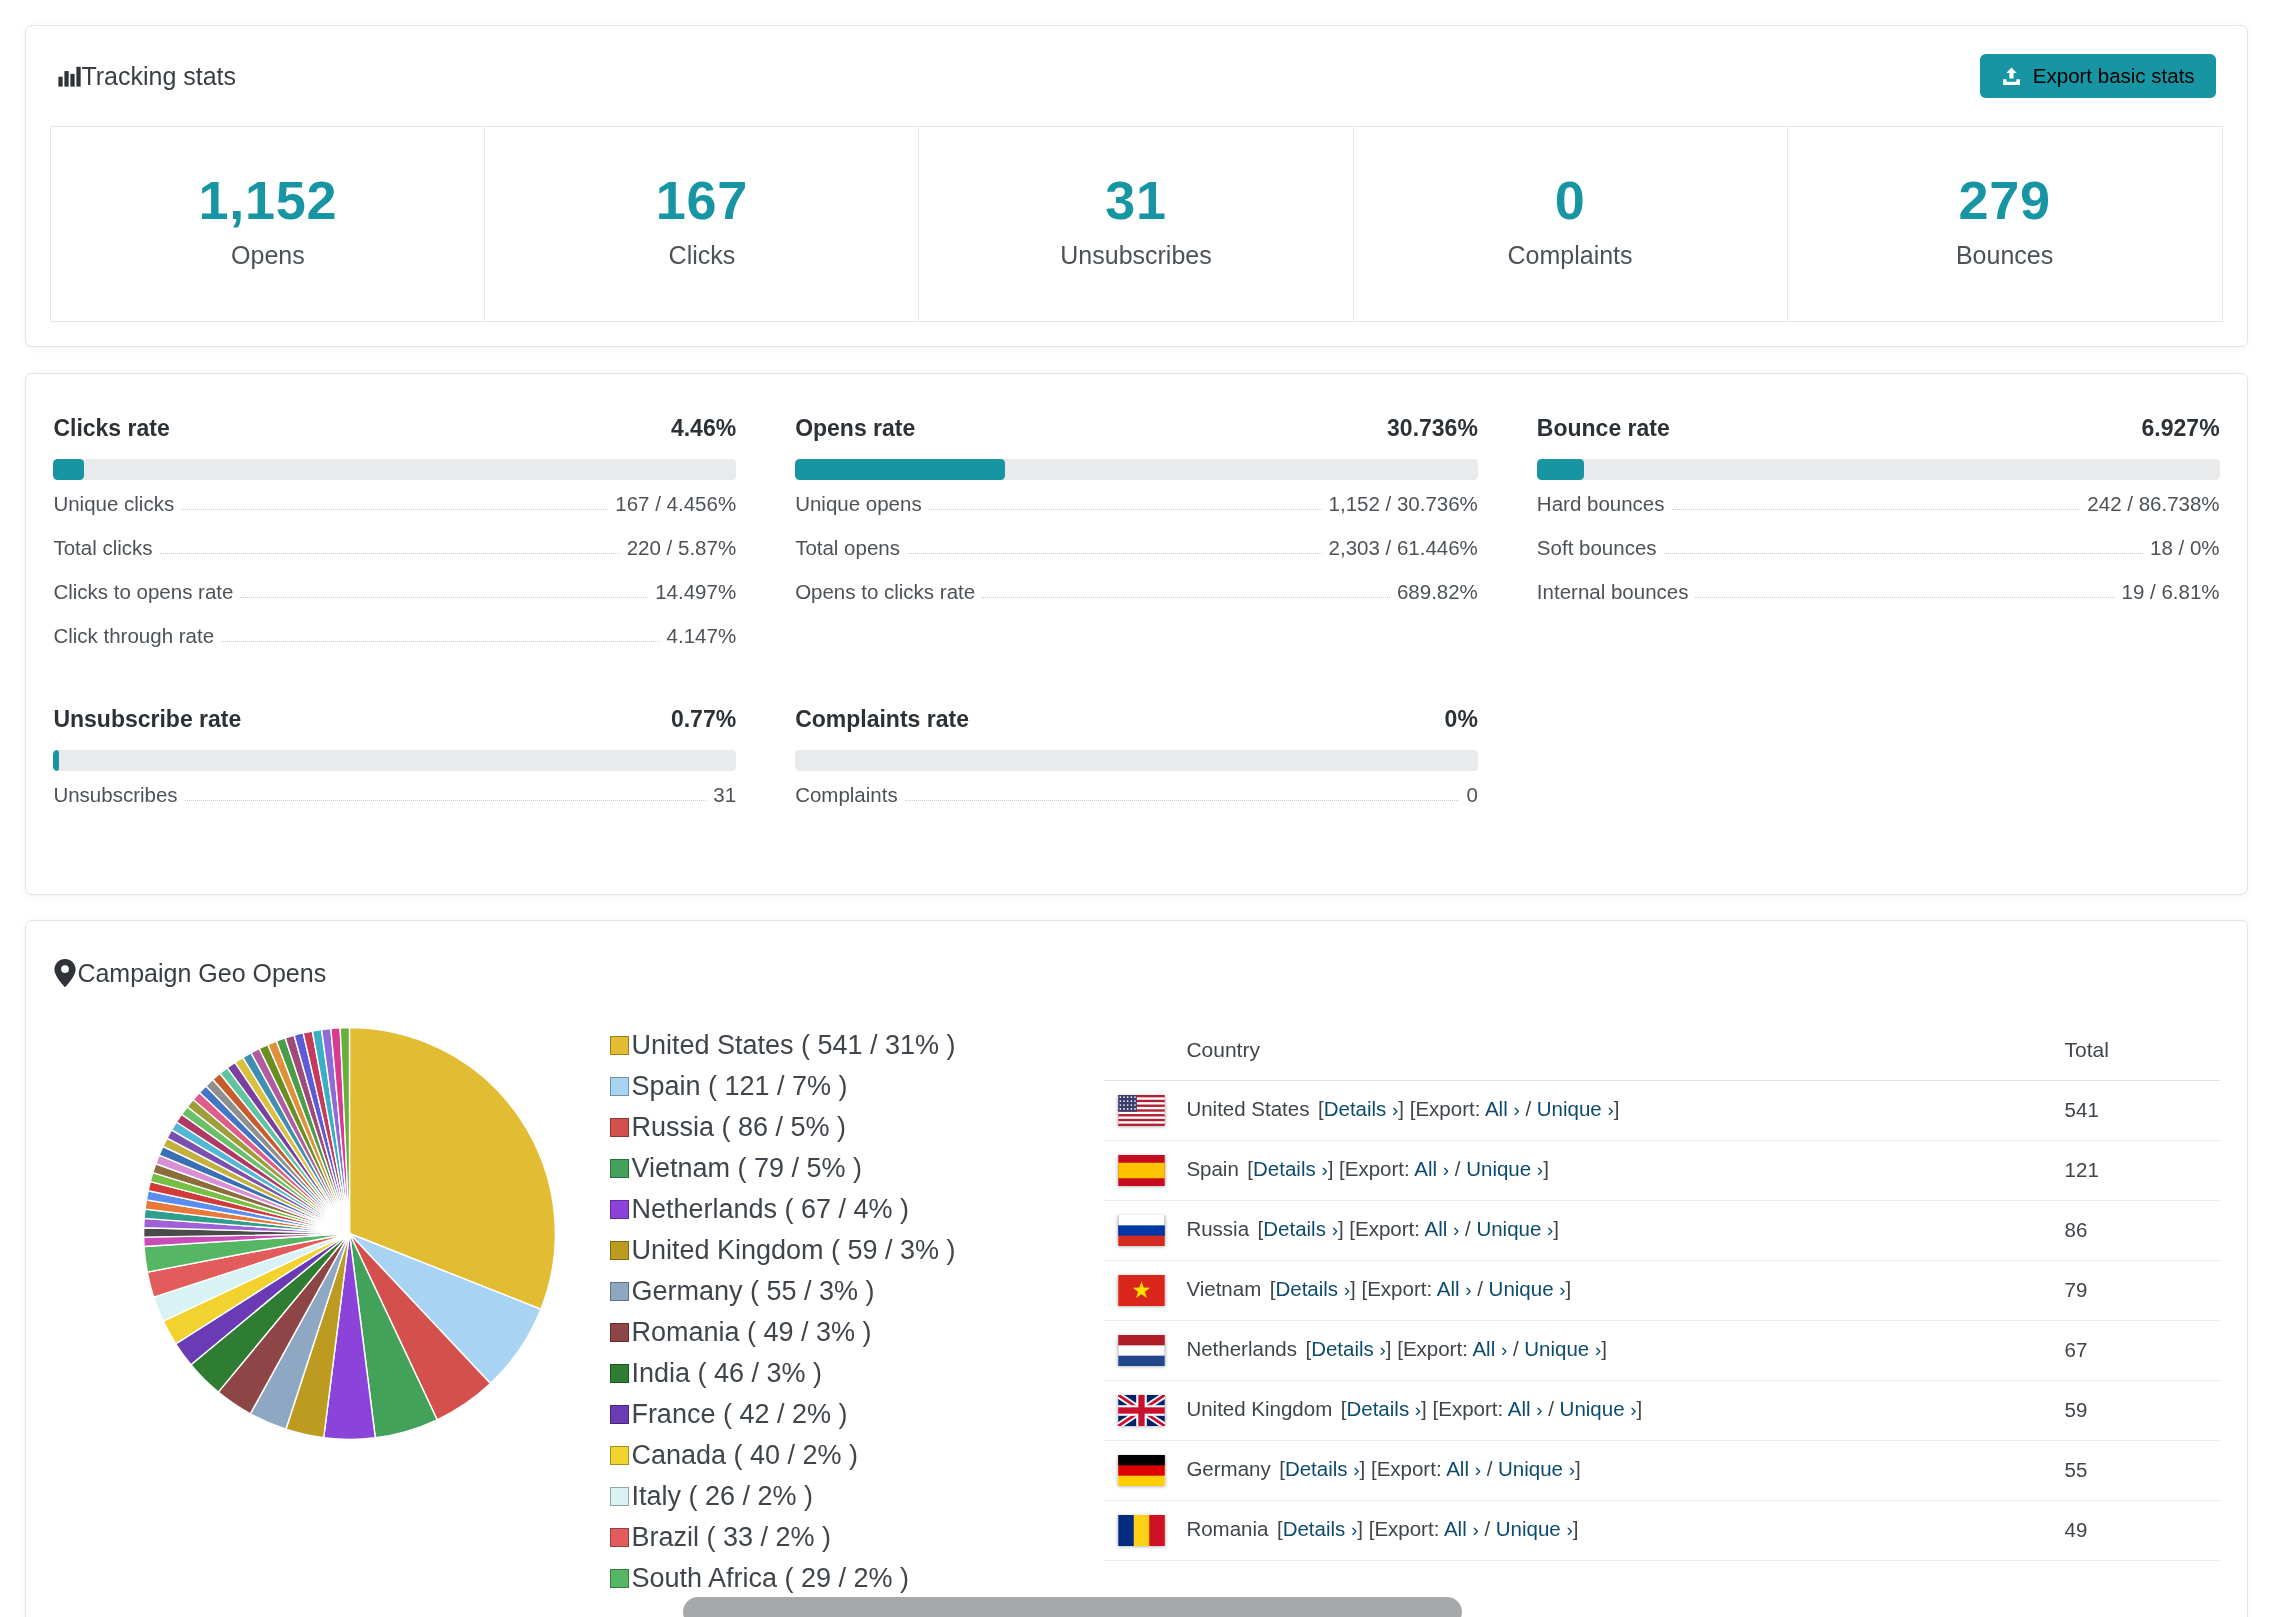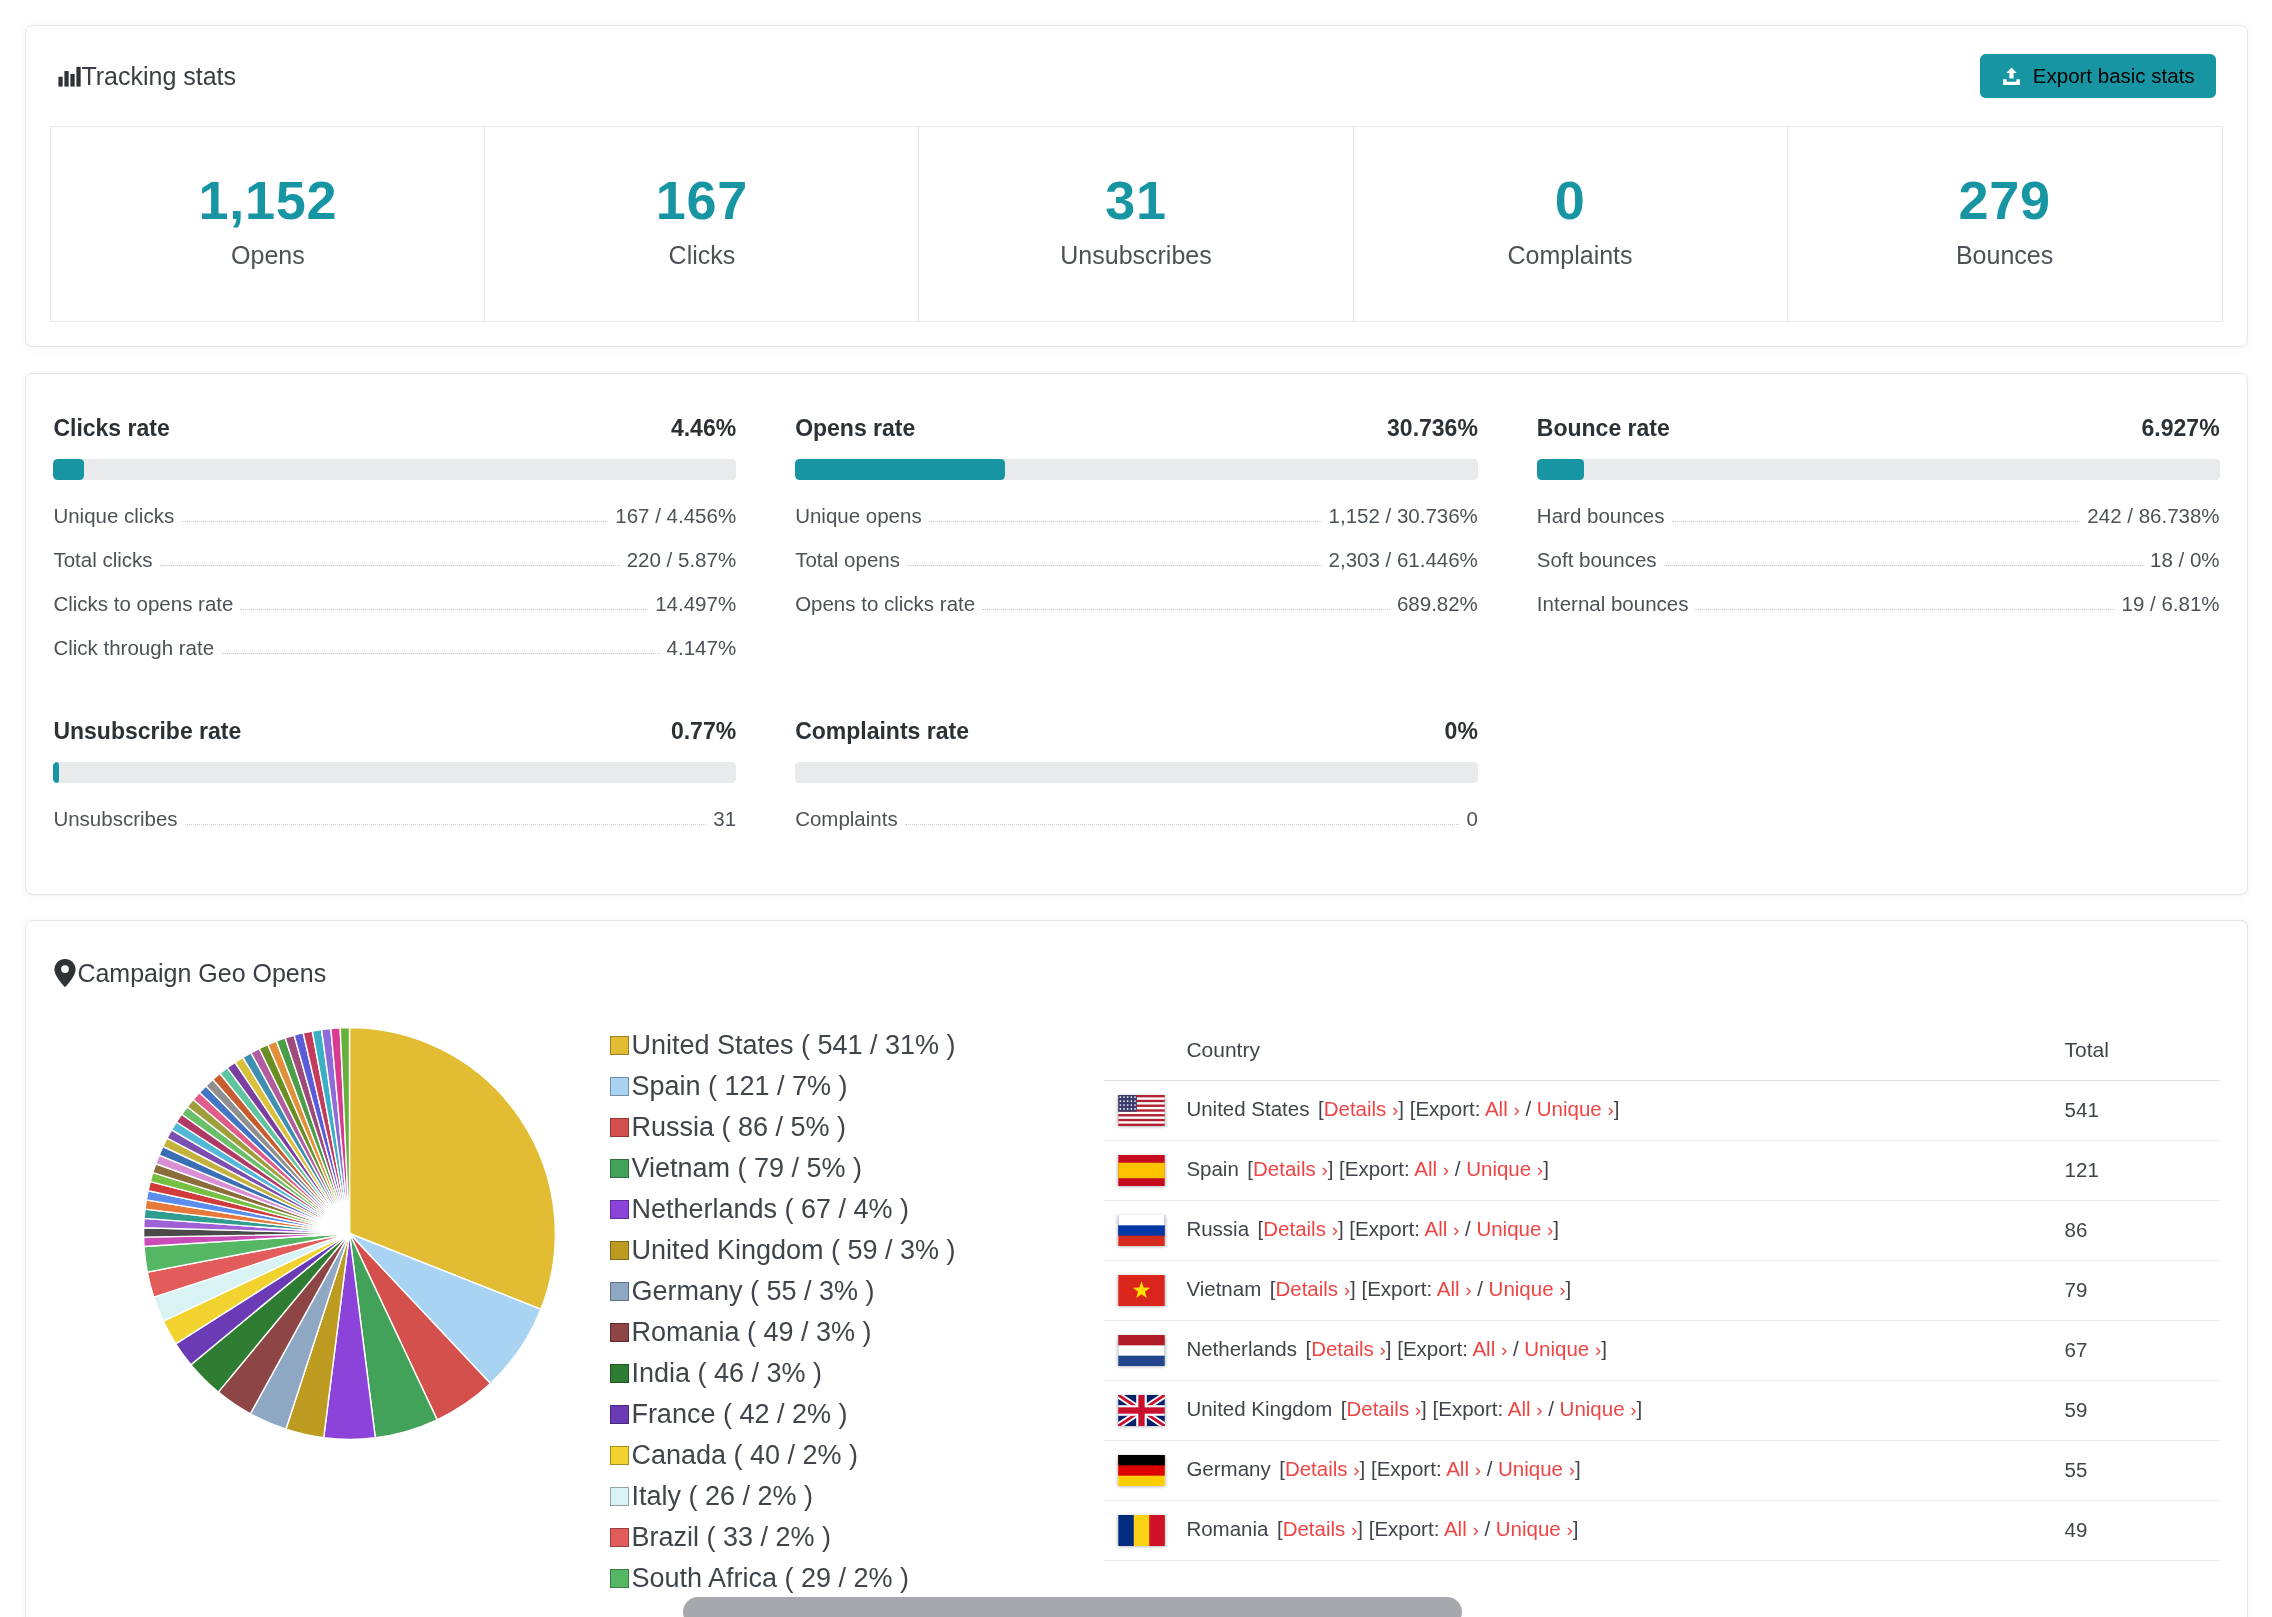--- a/index.html
+++ b/index.html
@@ -38,21 +38,21 @@
   .stat-value { font-size:54px; font-weight:bold; color:#1795a3; letter-spacing:0.7px; }
   .stat-label { margin-top:10px; font-size:25px; color:#4c5257; }
 
   
   .rates-card { padding:41px 27px 47px; min-height:522px; }
   .rates-grid { display:grid; grid-template-columns:1fr 1fr 1fr; column-gap:59px; row-gap:58px; }
   .rate-head { display:flex; justify-content:space-between; align-items:baseline; margin-bottom:17px;text-align:right; }
   .rate-title, .rate-value { font-size:23px; font-weight:bold; color:#2c3136; }
   .progress { height:21px; background:#e9eaec; border-radius:4.2px; overflow:hidden; }
   .progress-fill { height:100%; background:#1795a3; border-radius:4.2px; }
-  .rate-rows { margin-top:24px; }
+  .rate-rows { margin-top:12px; }
   .rate-row { display:flex; align-items:flex-end; font-size:20.5px; color:#4c5257; margin-top:20px; }
   .rate-row:first-child { margin-top:0; }
   .rate-leader { flex:1 1 auto; border-bottom:1.4px dotted #c7cbce; margin:0 7px 5.6px; }
 
   
   .geo-card { padding:37px 27px 28px; min-height:699px; }
   .geo-content { display:flex; align-items:flex-start; margin-top:31px; }
   .pie-wrap { flex:0 0 auto; margin:2.8px 49px 0 85px; }
   .legend { list-style:none; flex:0 0 494px; margin-top:11.3px; padding:0; }
   .legend-item { display:flex; align-items:center; gap:2px; font-size:27px; color:#3f454b; margin-bottom:10px; }
@@ -66,21 +66,21 @@
   .geo-table th.country-col { padding-left:82px; }
   .geo-table th.total-col, .geo-table td.total-cell { width:155px; }
   .geo-table td {
     padding:14px 5.6px 14px 0; border-bottom:1.4px solid #ebecee;
     font-size:20.5px; color:#3f454b; vertical-align:middle;
   }
   .geo-table td.country-cell { padding-left:14px; white-space:nowrap; }
   .flag { display:inline-block; vertical-align:middle; margin-right:21px; line-height:0;
           box-shadow:0 0.7px 3.5px rgba(0,0,0,.38); }
   .country-name { margin-right:8.5px; }
-  .geo-link { color:#ef4444; text-decoration:none; cursor:pointer; }
+  .geo-link { color:#0c4a6e; text-decoration:none; cursor:pointer; }
   .plain { color:#3f454b; }
   .chev { font-size:0.92em; }
 
   
   .bottom-scrollbar {
     position:absolute; left:683px; bottom:-8.5px;
     width:779px; height:30px; border-radius:15px; background:#a6a8ab;
   }
 </style>
 </head>

